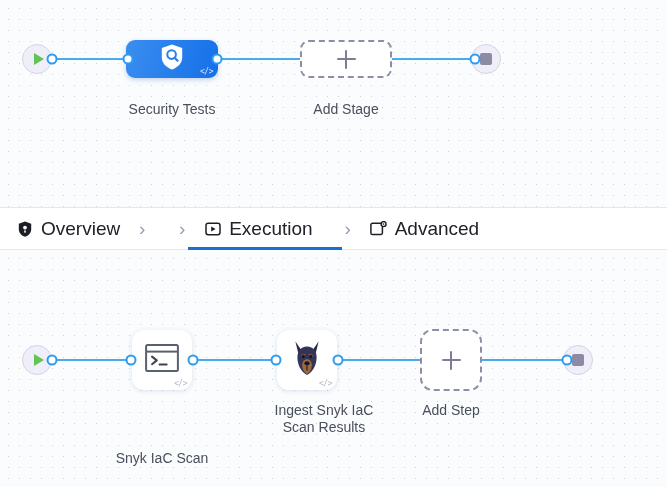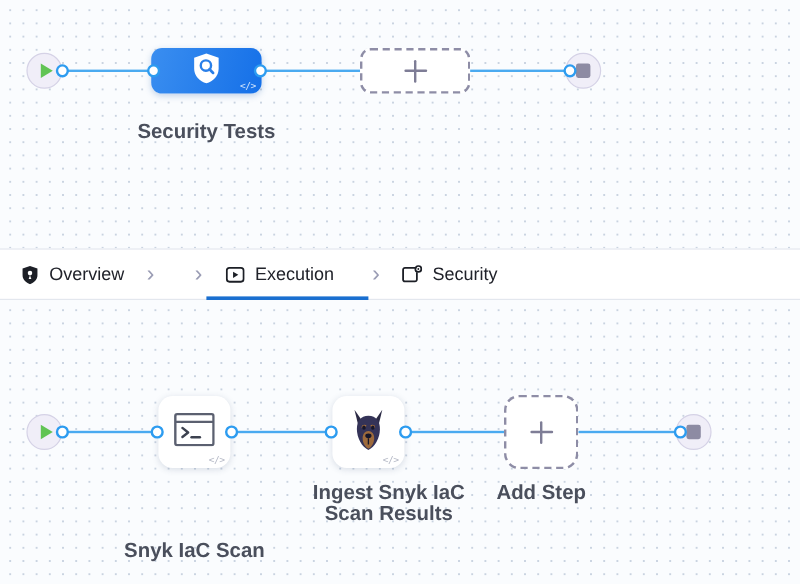--- a/index.html
+++ b/index.html
@@ -147,25 +147,24 @@
   }
   .code-badge.on-blue { color: #cfe4fb; }
   .code-badge.on-white { color: #b5b9c6; }
 
   
   .caption {
     position: absolute;
     transform: translateX(-50%);
     text-align: center;
     color: #4a4f5c;
-    font-size: 17px;
+    font-size: 14px;
     line-height: 17px;
     white-space: pre-line;
     width: 170px;
-    font-weight: bold;
   }
 
   
   #tabbar {
     position: absolute;
     left: 0;
     top: 207px;
     width: 667px;
     height: 43px;
     background: #ffffff;
@@ -176,21 +175,21 @@
     box-sizing: border-box;
   }
   .tab {
     display: flex;
     align-items: center;
     gap: 8px;
     height: 100%;
     padding: 0 2px;
     position: relative;
     color: #20222a;
-    font-size: 15px;
+    font-size: 19px;
     cursor: pointer;
   }
   .tab.active { font-weight: normal; }
   .tab.active .tab-underline {
     position: absolute;
     left: -14px;
     right: -27px;
     bottom: -1px;
     height: 3px;
     background: #1a6fd0;
@@ -243,20 +242,21 @@
     </div>
     <div class="port" style="left:128px; top:59px;"></div>
     <div class="port" style="left:217px; top:59px;"></div>
     <div class="caption" style="left:172px; top:101px;">Security Tests</div>
 
     <div class="node" style="left:346px; top:59px;">
       <div class="add-box add-stage-box">
         <span class="plus"></span>
       </div>
     </div>
+    <div class="caption" style="left:346px; top:101px;">Add Stage</div>
 
     <div class="port" style="left:475px; top:59px;"></div>
     <div class="node" style="left:486px; top:59px;">
       <div class="endcap">
         <div class="stop-sq"></div>
       </div>
     </div>
   </div>
 
   <div id="tabbar">
@@ -294,21 +294,21 @@
 
     <div class="tab">
       <span class="tab-icon">
         <svg width="17" height="16" viewBox="0 0 17 16" aria-hidden="true">
           <path d="M11.6 2.2 H2.5 A1.6 1.6 0 0 0 0.9 3.8 V11.9 A1.6 1.6 0 0 0 2.5 13.5 H10.8
                    A1.6 1.6 0 0 0 12.4 11.9 V6.4" fill="none" stroke="#1c1f26" stroke-width="1.5" stroke-linecap="round"></path>
           <circle cx="13.6" cy="3.1" r="2.5" fill="none" stroke="#1c1f26" stroke-width="1.4"></circle>
           <circle cx="13.6" cy="3.1" r="0.8" fill="#1c1f26"></circle>
         </svg>
       </span>
-      <span>Security</span>
+      <span>Advanced</span>
     </div>
   </div>
 
   <div class="canvas" id="canvas-bottom">
 
     <div class="edge" style="left:47px; top:110px; width:85px;"></div>
     <div class="edge" style="left:192px; top:110px; width:85px;"></div>
     <div class="edge" style="left:337px; top:110px; width:83px;"></div>
     <div class="edge" style="left:482px; top:110px; width:85px;"></div>
 

